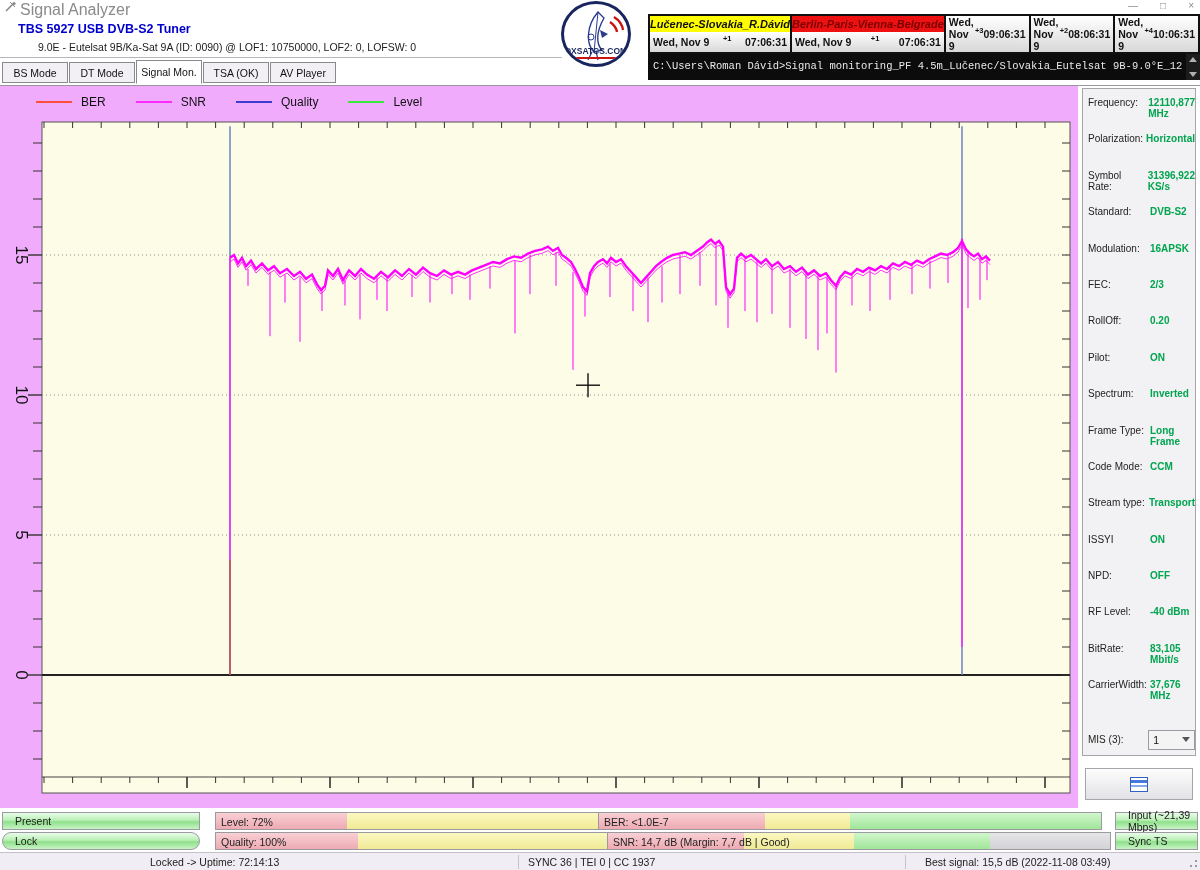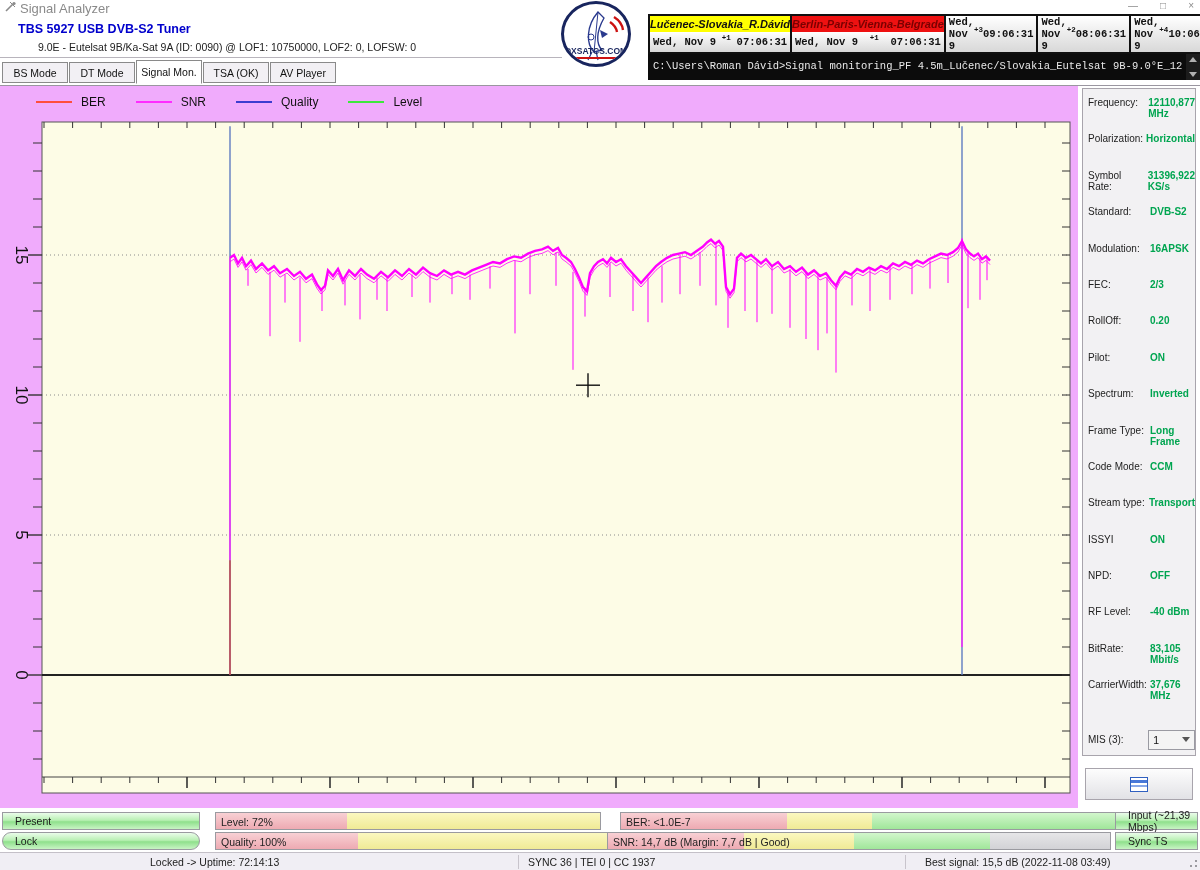--- a/index.html
+++ b/index.html
@@ -1,37 +1,37 @@
 <!DOCTYPE html>
 <html><head>
 <meta charset="utf-8">
 <style>
   html,body{margin:0;padding:0;background:#c8c4cc;}
   .app{position:relative;width:1200px;height:870px;background:#ffffff;
        font-family:"Liberation Sans",sans-serif;overflow:hidden;
        -webkit-font-smoothing:antialiased;}
   
   .titlebar{position:absolute;left:0;top:0;width:1200px;height:14px;background:#ffffff;}
-  .titlebar .ttl{position:absolute;left:20px;top:1px;font-size:13px;color:#8a8a8a;}
+  .titlebar .ttl{position:absolute;left:20px;top:1px;font-size:16px;color:#8a8a8a;}
   .app-icon{position:absolute;left:4px;top:1px;width:13px;height:12px;}
   .wincontrols{position:absolute;right:6px;top:0;display:flex;gap:22px;color:#8a8a8a;
                font-size:10px;line-height:12px;}
   .wincontrols span{cursor:default;}
   
   .tuner-name{position:absolute;left:18px;top:22px;font-size:12.5px;font-weight:bold;color:#0000cc;}
   .tuner-info{position:absolute;left:38px;top:41px;font-size:10.5px;color:#222222;}
   .hdr-divider{position:absolute;left:0;top:57px;width:562px;height:1px;background:#b8b4bc;}
   
   .clocks{position:absolute;left:648px;top:14px;width:552px;height:40px;display:flex;}
   .clock{flex:1;border:2px solid #101010;border-right-width:0;display:flex;flex-direction:column;}
   .clock:last-child{border-right-width:2px;}
   .clock-head{height:16px;display:flex;align-items:center;justify-content:center;
               font-size:11px;font-weight:bold;font-style:italic;white-space:nowrap;overflow:hidden;}
   .clock-time{flex:1;background:linear-gradient(#ffffff,#d8d8d8);display:flex;align-items:center;
-              justify-content:space-between;padding:0 3px;font-size:10.5px;font-weight:bold;color:#111;font-family:Liberation Mono, monospace;}
+              justify-content:space-between;padding:0 3px;font-size:10.5px;font-weight:bold;color:#111;}
   .clock-time .off{font-size:7.5px;position:relative;top:-4px;}
   
   .console{position:absolute;left:648px;top:54px;width:552px;height:26px;background:#0c0c0c;}
   .console .cmd{position:absolute;left:5px;top:6px;width:530px;font-family:"Liberation Mono","DejaVu Sans Mono",monospace;
                 font-size:10.5px;color:#e8e8e8;white-space:nowrap;overflow:hidden;}
   .console .sb{position:absolute;right:0;top:0;width:14px;height:26px;background:#1c1c1c;}
   .console .sb .arr{position:absolute;left:3px;width:0;height:0;border-left:4px solid transparent;
                     border-right:4px solid transparent;}
   .console .sb .up{top:3px;border-bottom:5px solid #b0b0b0;}
   .console .sb .dn{bottom:3px;border-top:5px solid #b0b0b0;}
@@ -478,21 +478,21 @@
   </div>
 
   <div class="monrows">
       <div class="monrow" style="top: 2px; width: 1200px;">
         <div class="badge" style="left: 2px; width: 198px;">Present</div>
         <div class="pbar" style="left: 215px; width: 386px;">
           <div class="seg seg-pink" style="width: 34%;"></div>
           <div class="seg seg-yellow" style="width: 66%;"></div>
           <div class="blabel">Level: 72%</div>
         </div>
-        <div class="pbar" style="left: 620px; width: 504px;">
+        <div class="pbar" style="left: 598px; width: 504px;">
           <div class="seg seg-pink" style="width: 33%;"></div>
           <div class="seg seg-yellow" style="width: 17%;"></div>
           <div class="seg seg-green" style="width: 50%;"></div>
           <div class="blabel">BER: &lt;1.0E-7</div>
         </div>
         <div class="badge" style="left: 1115px; width: 83px;">Input (~21,39 Mbps)</div>
       </div>
       <div class="monrow" style="top: 22px; width: 1200px;">
         <div class="badge" style="left: 2px; width: 198px; border-radius: 9px;">Lock</div>
         <div class="pbar" style="left: 215px; width: 420px;">

